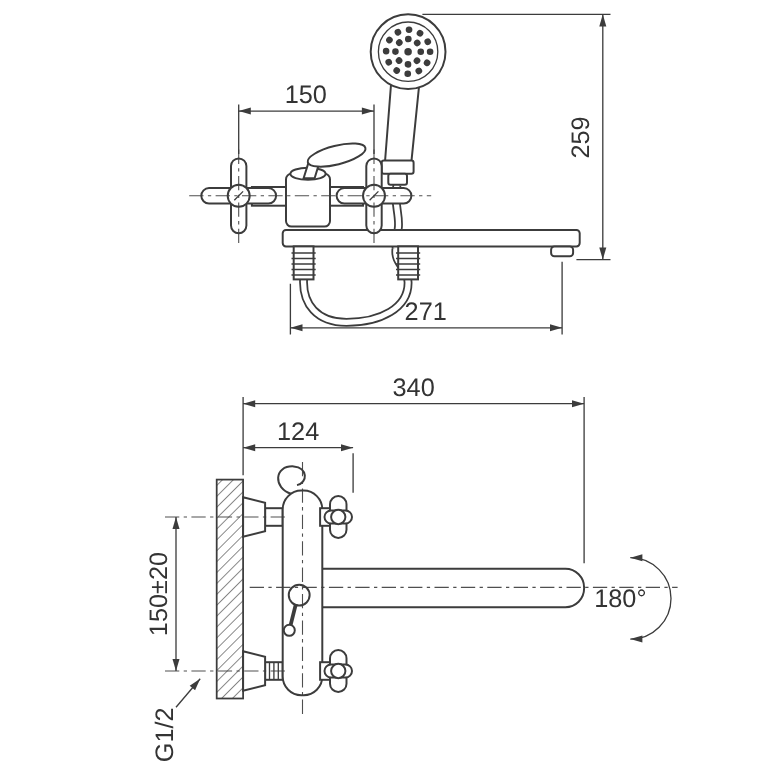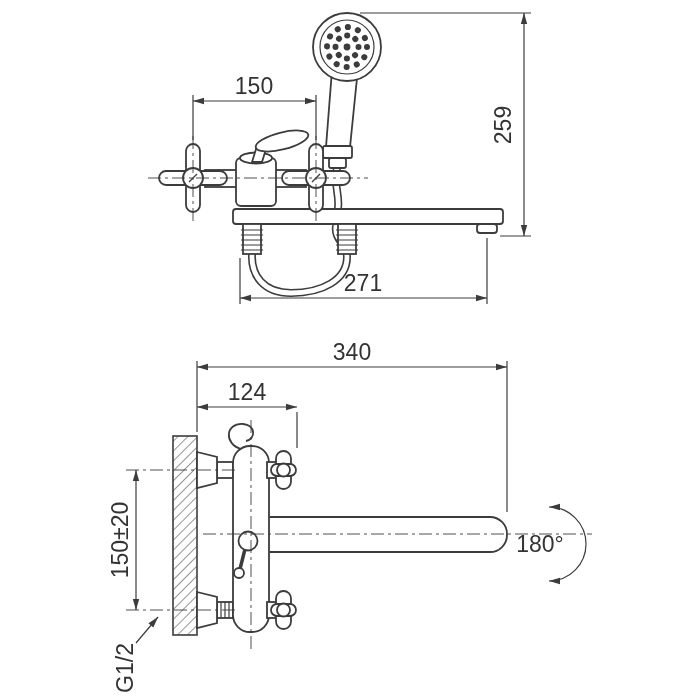--- a/index.html
+++ b/index.html
@@ -1,17 +1,17 @@
 <!DOCTYPE html>
 <html style="--line: #3c3c3c; --text: #333333; --background: #ffffff;"><head>
 <meta charset="utf-8">
 <style>
   :root { --line:#3c3c3c; --text:#333333; --background:#ffffff; }
   html,body{margin:0;padding:0;background:var(--background);}
-  .canvas{width:604px;height:700px;background:var(--background);position:relative;overflow:hidden;}
+  .canvas{width:604px;height:700px;background:var(--background);position:relative;overflow:hidden;padding-left:24px;}
   svg{display:block;}
   .dim-text{font-family:"Liberation Sans","DejaVu Sans",sans-serif;font-size:23px;fill:var(--text);}
   .outline{fill:#fff;stroke:var(--line);stroke-width:1.8;}
   .thin{fill:none;stroke:var(--line);stroke-width:1.2;}
   .dim{fill:none;stroke:var(--line);stroke-width:1.2;}
   .center{fill:none;stroke:var(--line);stroke-width:1;stroke-dasharray:13 4 3 4;opacity:.9;}
   .center path{fill:none;}
   .hose-outer{fill:none;stroke:var(--line);stroke-width:8;}
   .hose-inner{fill:none;stroke:#fff;stroke-width:4.8;}
   .dots{fill:none;stroke:var(--line);stroke-width:6;stroke-linecap:round;}

